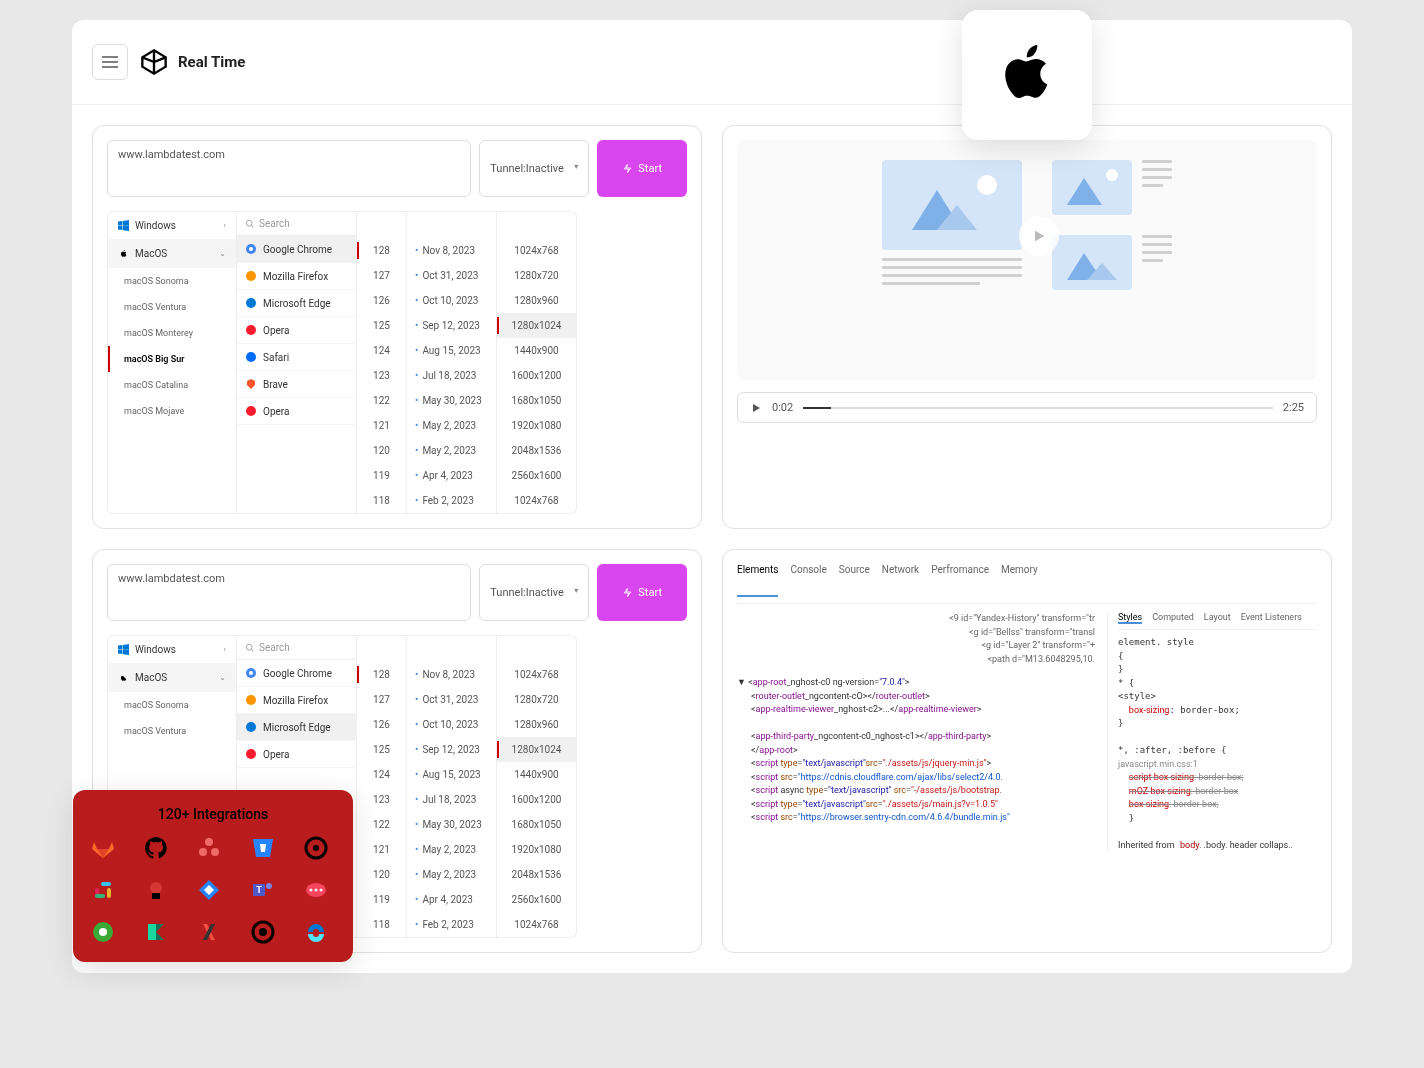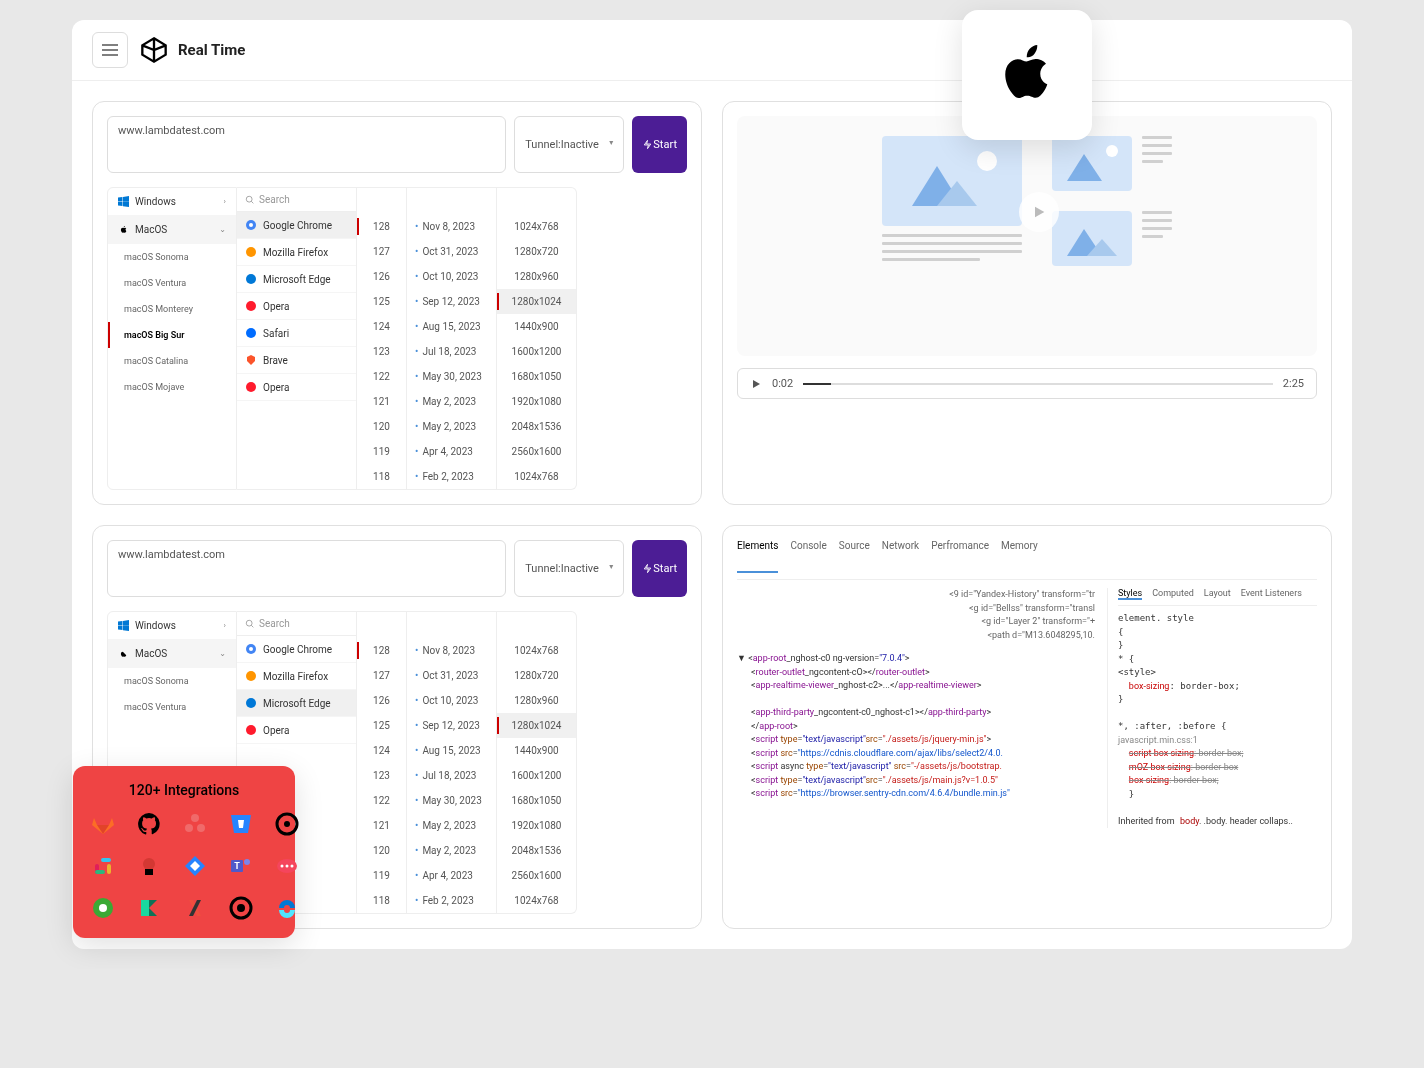--- a/index.html
+++ b/index.html
@@ -1,29 +1,29 @@
 <!DOCTYPE html>
 <html><head>
 <meta charset="utf-8">
 <style>
 *{box-sizing:border-box;margin:0;padding:0;font-family:-apple-system,BlinkMacSystemFont,"Segoe UI",Roboto,sans-serif}
 body{background:#e8e8e8;padding:20px}
 .container{max-width:1280px;margin:0 auto;background:#fff;border-radius:12px;overflow:visible;position:relative}
-.topbar{display:flex;padding:12px 20px;border-bottom:1px solid #eee}
+.topbar{display:flex;padding:24px 20px;border-bottom:1px solid #eee}
 .hamburger{width:36px;height:36px;border:1px solid #ddd;border-radius:6px;display:flex;align-items:center;justify-content:center;cursor:pointer;margin-right:12px}
 .logo-area{display:flex;align-items:center;gap:10px}
 .logo-icon{width:28px;height:28px}
 .logo-text{font-weight:700;font-size:15px;color:#222}
 .apple-card{position:absolute;top:-10px;right:260px;width:130px;height:130px;background:#fff;border-radius:16px;box-shadow:0 8px 30px rgba(0,0,0,.12);display:flex;align-items:center;justify-content:center;z-index:5}
 .main{display:grid;grid-template-columns:1fr 1fr;gap:20px;padding:20px;position:relative}
 .panel{background:#fff;border:1px solid #e0e0e0;border-radius:12px;padding:14px;font-size:11px}
 .urlbar{display:flex;gap:8px;margin-bottom:14px}
 .url-input{flex:1;border:1px solid #ddd;border-radius:6px;padding:7px 10px;font-size:11px;color:#555}
 .tunnel{border:1px solid #ddd;border-radius:6px;padding:21px 10px;font-size:11px;color:#555;display:flex;align-items:flex-start;gap:0;min-width:110px}
-.start-btn{background:#4c1d95;color:#fff;border:none;border-radius:6px;padding:7px 10px;font-size:11px;display:flex;align-items:center;cursor:pointer}
+.start-btn{background:#d946ef;color:#fff;border:none;border-radius:6px;padding:7px 25px;font-size:11px;display:flex;align-items:center;gap:5px;cursor:pointer}
 .browser-area{display:flex;gap:0}
 .os-col{width:130px;border:1px solid #eee;border-radius:6px 0 0 6px}
 .os-item{display:flex;align-items:center;justify-content:space-between;padding:8px 10px;font-size:10px;color:#333;cursor:pointer;border-bottom:1px solid #f5f5f5}
 .os-item.sub{padding-left:16px;font-size:9px;color:#666;border:none}
 .os-item.active{position:relative;color:#000;font-weight:600}
 .os-item.active::before{content:"";position:absolute;left:0;top:0;bottom:0;width:2px;background:#c00}
 .browser-col{width:120px;border:1px solid #eee;border-left:none}
 .search-box{padding:6px 8px;border-bottom:1px solid #eee;display:flex;align-items:center;gap:4px;color:#999;font-size:10px}
 .br-item{display:flex;align-items:center;gap:6px;padding:7px 8px;font-size:10px;color:#333;cursor:pointer;border-bottom:1px solid #f5f5f5}
 .br-item.active{background:#f0f0f0}
@@ -59,21 +59,21 @@
 .dt-html .val{color:#1a1aa6}
 .dt-html .str{color:#c41a16}
 .dt-html .link{color:#1155cc}
 .dt-styles{width:210px;border-left:1px solid #eee;padding-left:10px}
 .st-tabs{display:flex;gap:10px;border-bottom:1px solid #eee;padding-bottom:5px;margin-bottom:6px;font-size:9px}
 .st-tab{color:#666;cursor:pointer}
 .st-tab.active{color:#000;border-bottom:2px solid #4a90d9}
 .css-block{font-family:monospace;font-size:9px;line-height:1.5;color:#333}
 .css-prop{color:#c80000}
 .strike{text-decoration:line-through;color:#888}
-.integrations{position:absolute;bottom:-10px;left:-20px;background:#ef4444;border-radius:12px;box-shadow:0 8px 30px rgba(0,0,0,.12);padding:16px;width:222px;z-index:5}
+.integrations{position:absolute;bottom:-10px;left:-20px;background:#b91c1c;border-radius:12px;box-shadow:0 8px 30px rgba(0,0,0,.12);padding:16px;width:280px;z-index:5}
 .int-title{font-size:14px;font-weight:500;margin-bottom:12px;text-align:center}
 .int-grid{display:grid;grid-template-columns:repeat(5,1fr);gap:14px 18px}
 .int-icon{width:28px;height:28px;display:flex;align-items:center;justify-content:center}
 .caret{font-size:8px;color:#888}
 svg{display:block}
 </style>
 </head>
 <body>
 
 <div class="container">

